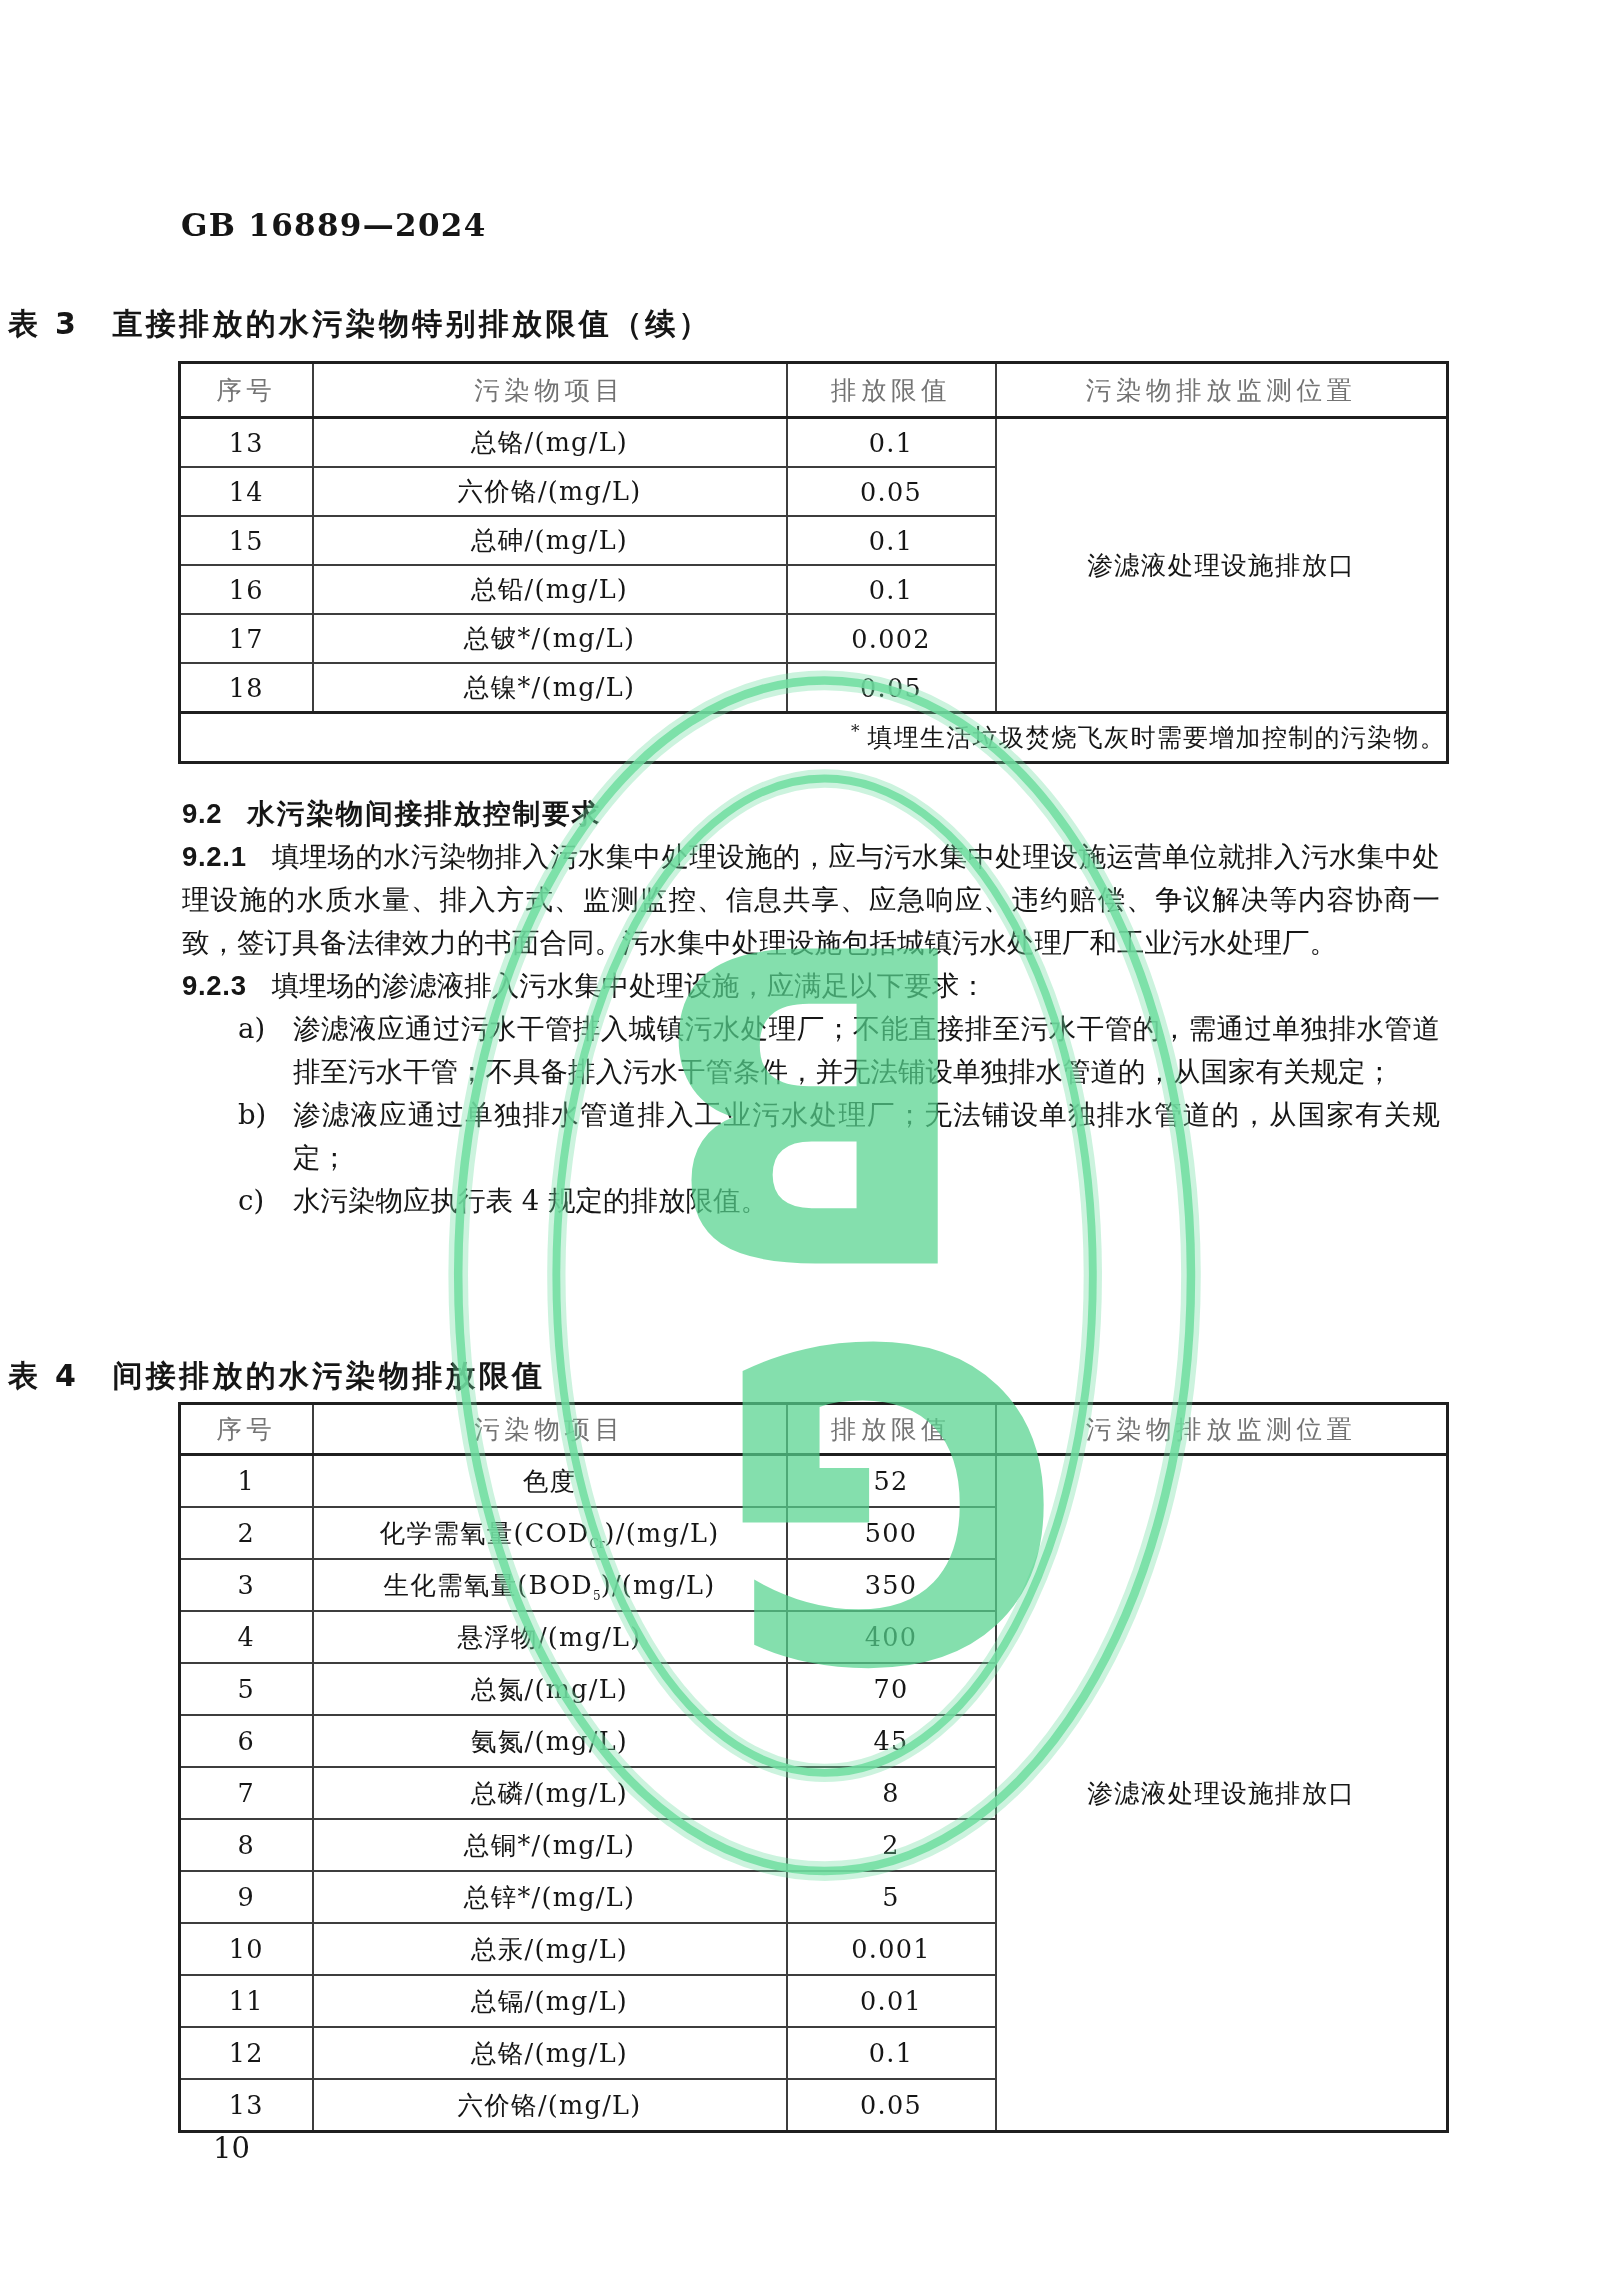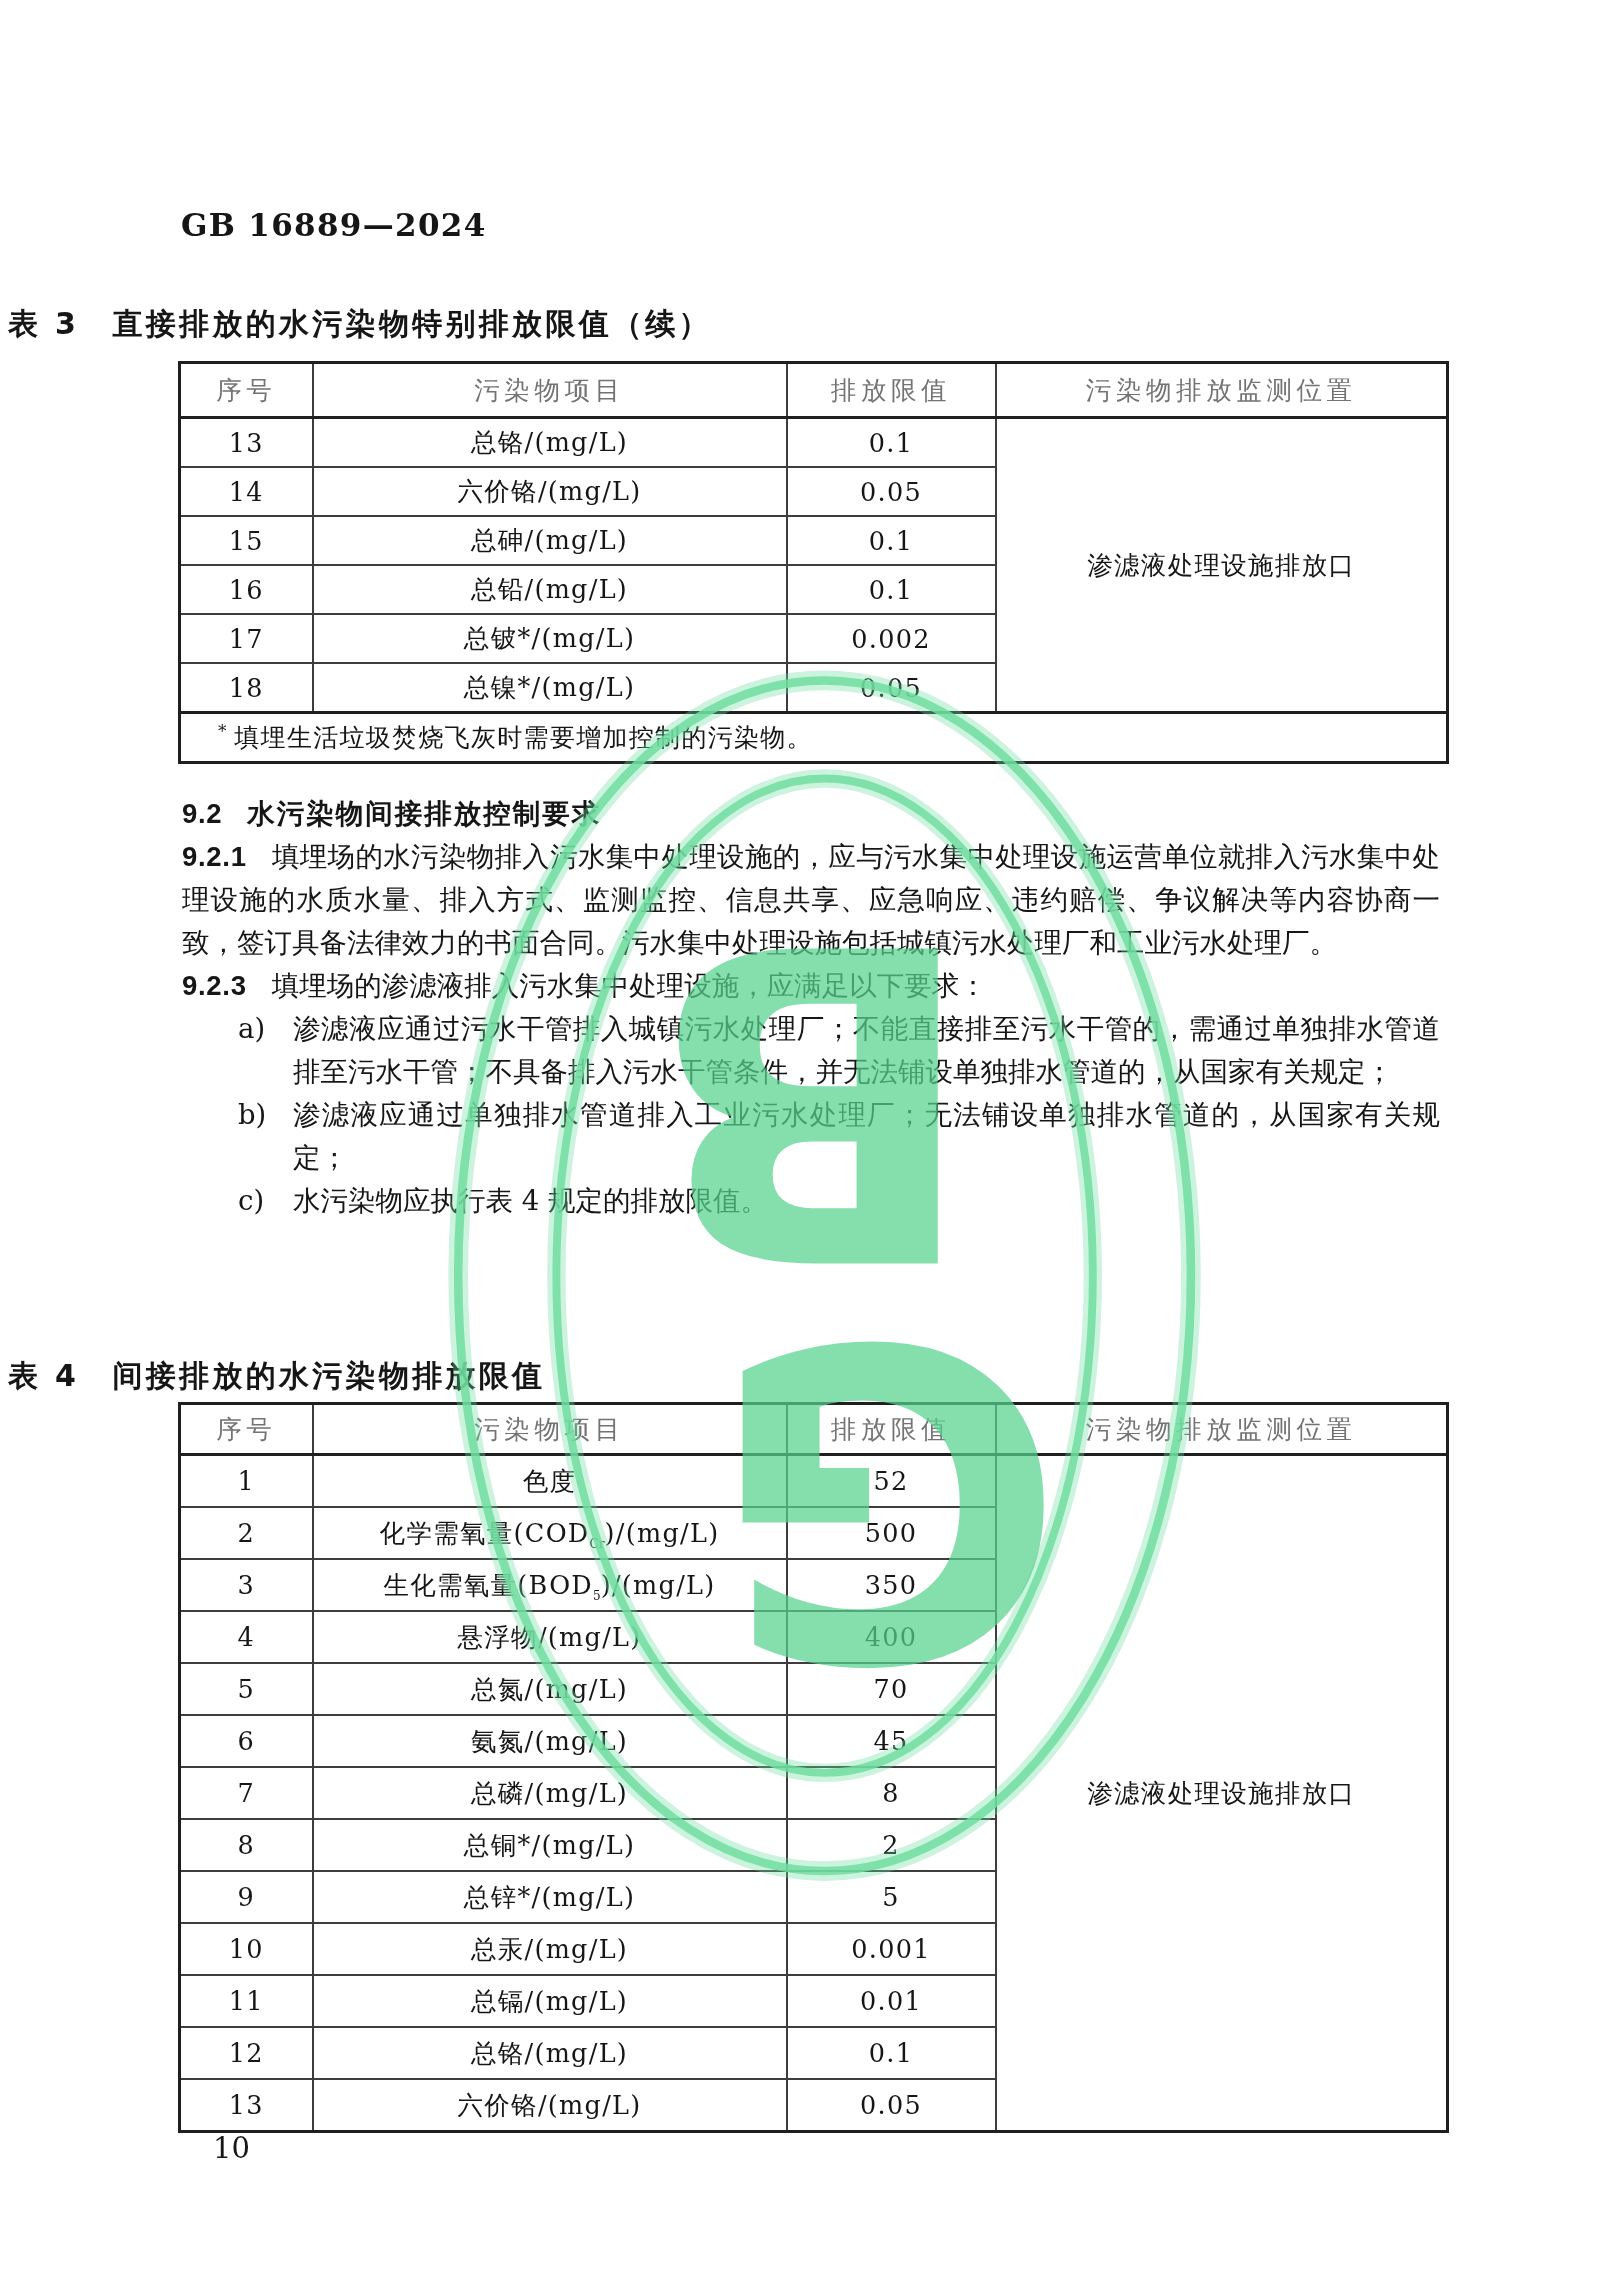--- a/index.html
+++ b/index.html
@@ -38,21 +38,21 @@
   }
   #t3 th { height:52px; }
   #t4 th { height:48px; }
   #t3 td { height:47px; }
   #t4 td { height:50px; }
   .std-table td { font:25.5px "DejaVu Serif", serif; letter-spacing:1.3px; }
   .num-cell { letter-spacing:0.7px; }
   .mpos { font-size:26px; letter-spacing:2.6px; }
   .foot-row td {
     border-top:3.9px solid #1f1f1f; height:54px;
-    text-align:left; padding-left:37px; font-size:25px; letter-spacing:1.3px;
+    text-align:right; padding-left:37px; font-size:25px; letter-spacing:1.3px;
   }
   .fn-star { font-size:17px; vertical-align:9.2px; margin-right:6.5px; }
   .sub { font-size:12px; vertical-align:-5.9px; letter-spacing:0; }
   
   .body-copy {
     position:absolute; left:182px; top:792px; width:1258px;
     font:27.5px/43px "DejaVu Serif", serif; text-align:justify;
   }
   .body-copy p { margin:0; }
   .sec-head { font-family:"DejaVu Serif", serif; font-weight:700; letter-spacing:2px; }

